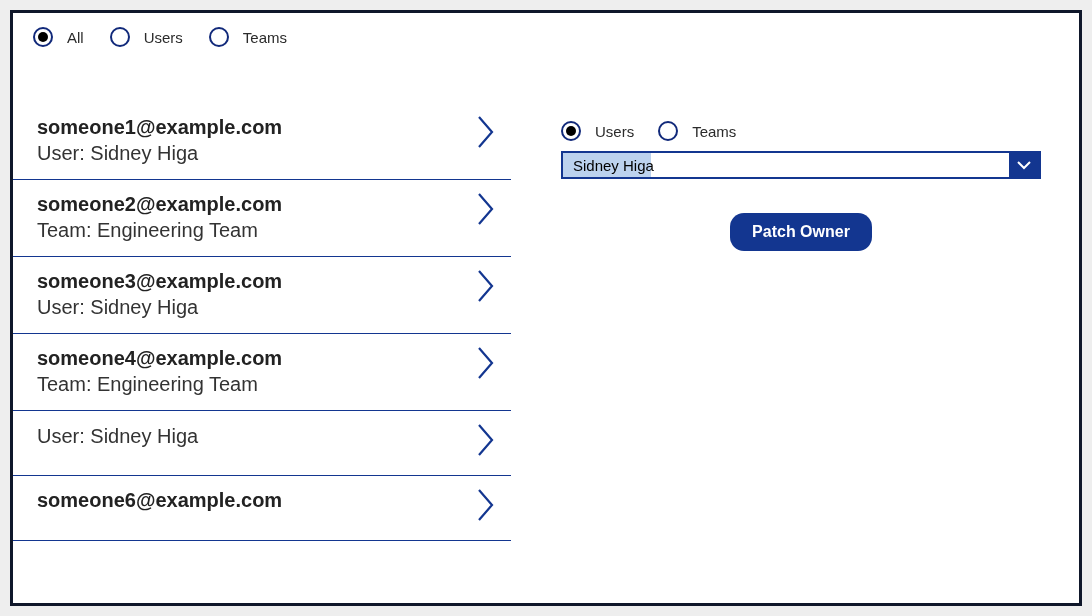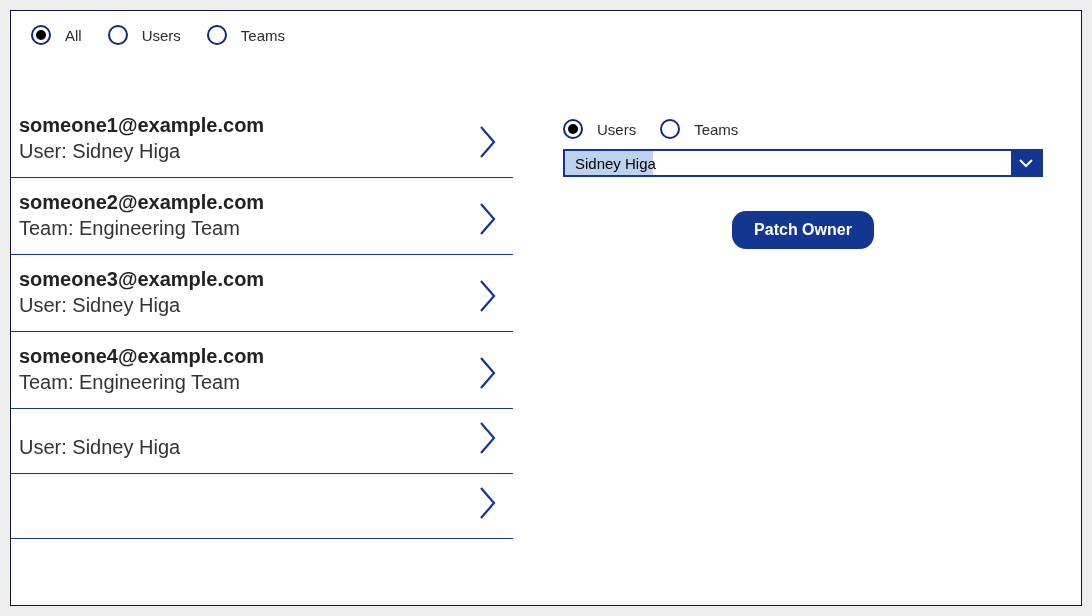--- a/index.html
+++ b/index.html
@@ -11,21 +11,21 @@
     height: 616px;
     overflow: hidden;
   }
   .panel {
     background: #ffffff;
     position: absolute;
     top: 10px;
     left: 10px;
     right: 10px;
     bottom: 10px;
-    border: 1px solid #0f172a;
+    border: 3px solid #0f172a;
   }
 
   
   .radio-row {
     display: flex;
     align-items: center;
     gap: 26px;
     padding: 14px 20px 10px 20px;
   }
   .radio-row.inner {
@@ -75,23 +75,23 @@
   .list-scroll {
     height: 100%;
     overflow-y: scroll;
   }
   .list-scroll::-webkit-scrollbar { width: 14px; background:#f1f1f1;}
   .list-scroll::-webkit-scrollbar-thumb { background:#b9b9b9; border-radius:0;}
   .list-scroll::-webkit-scrollbar-track { background:#f5f5f5;}
 
   .list-item {
     border-bottom: 1.5px solid #133690;
-    padding: 12px 8px 14px 8px;
-    display: flex;
-    align-items: flex-end;
+    padding: 12px 8px 14px 24px;
+    display: flex;
+    align-items: flex-start;
     justify-content: space-between;
     cursor: pointer;
   }
   .list-item:first-child { border-top: 0; }
   .li-text .li-email {
     font-weight: 600;
     font-size: 20px;
     color: #222;
     line-height: 1.25;
   }
@@ -235,20 +235,21 @@
           </div>
           <span class="li-chevron">
             <svg width="18" height="34" viewBox="0 0 18 34" fill="none">
                 <path d="M2 2 L15 17 L2 32" stroke="currentColor" stroke-width="2.2"></path>
               </svg>
           </span>
         </div>
 
         <div class="list-item">
           <div class="li-text">
+            <div class="li-email">someone6@example.com</div>
           </div>
           <span class="li-chevron">
             <svg width="18" height="34" viewBox="0 0 18 34" fill="none">
                 <path d="M2 2 L15 17 L2 32" stroke="currentColor" stroke-width="2.2"></path>
               </svg>
           </span>
         </div>
 
       </div>
     </div>

